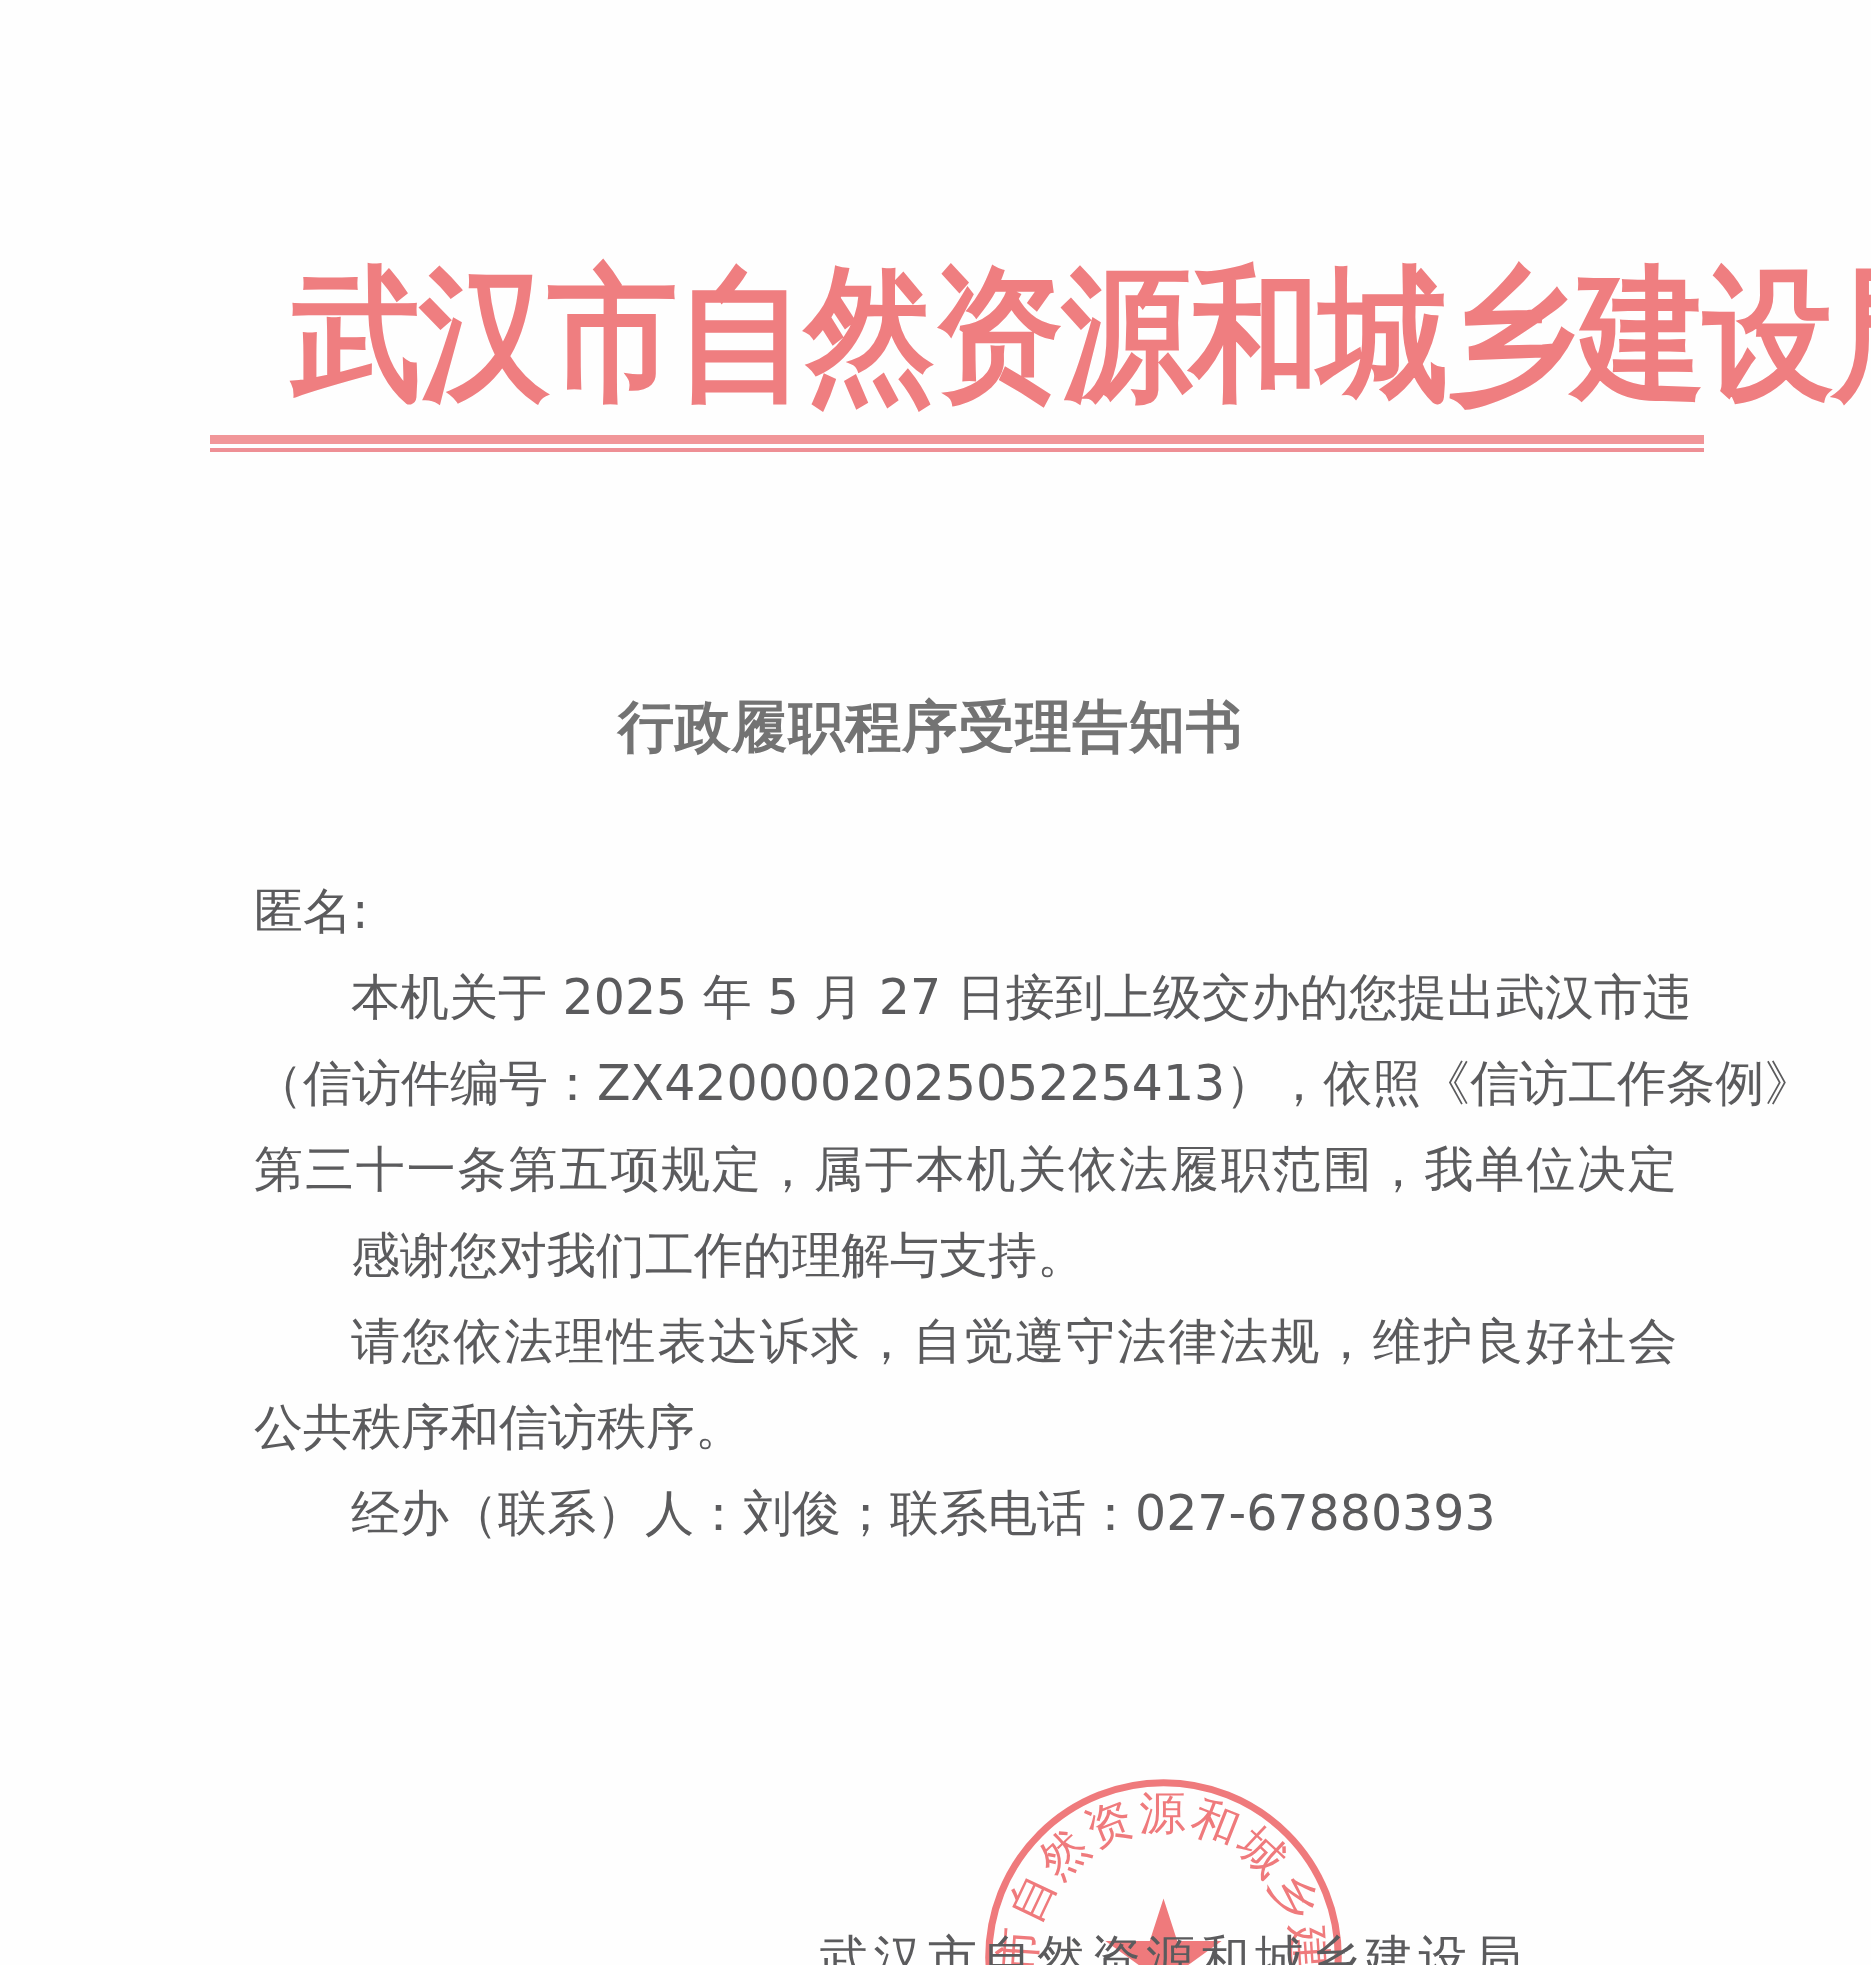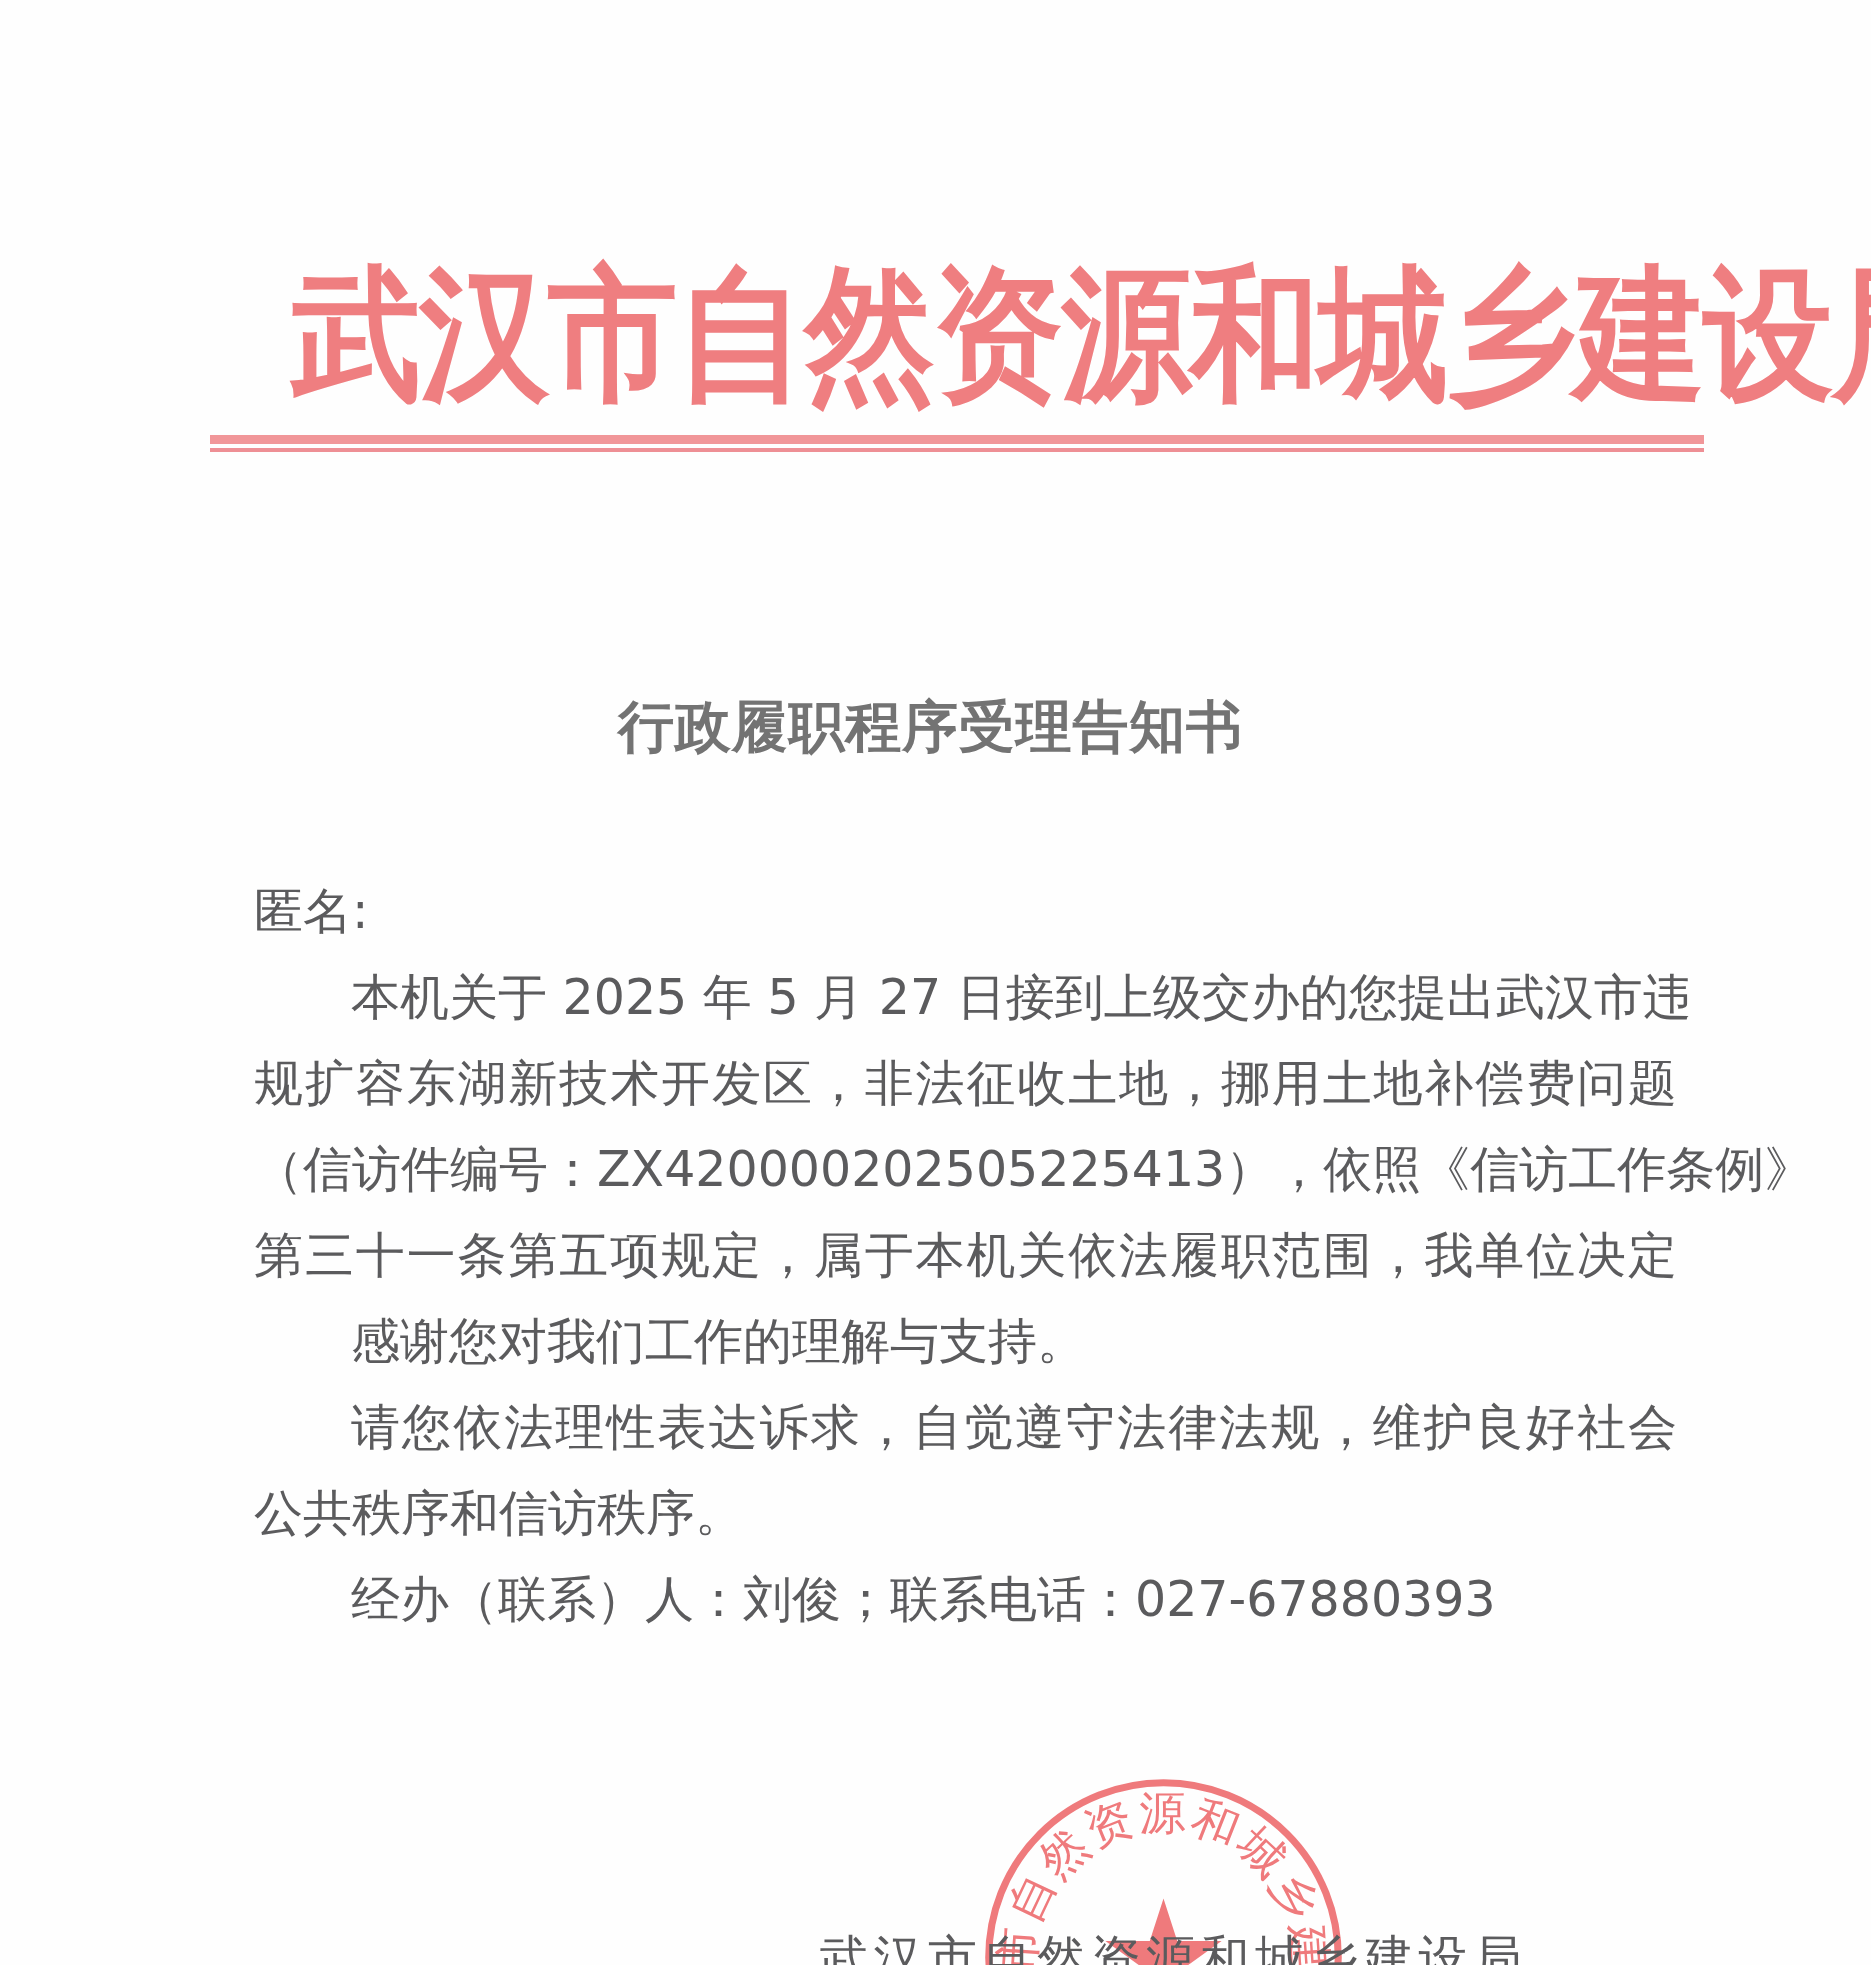--- a/index.html
+++ b/index.html
@@ -122,21 +122,20 @@
   <div class="rule rule-top-thick"></div>
   <div class="rule rule-top-thin"></div>
 
   <div class="doc-title">行政履职程序受理告知书</div>
 
   <div class="body">
     <span class="line last salutation">匿名:</span>
 
     <div>
       <span class="line indent">本机关于 2025 年 5 月 27 日接到上级交办的您提出武汉市违</span>
-      <span class="line">规扩容东湖新技术开发区，非法征收土地，挪用土地补偿费问题</span>
       <span class="line">（信访件编号：ZX420000202505225413），依照《信访工作条例》</span>
       <span class="line">第三十一条第五项规定，属于本机关依法履职范围，我单位决定</span>
     </div>
 
     <div>
       <span class="line last indent">感谢您对我们工作的理解与支持。</span>
     </div>
 
     <div>
       <span class="line indent">请您依法理性表达诉求，自觉遵守法律法规，维护良好社会</span>

